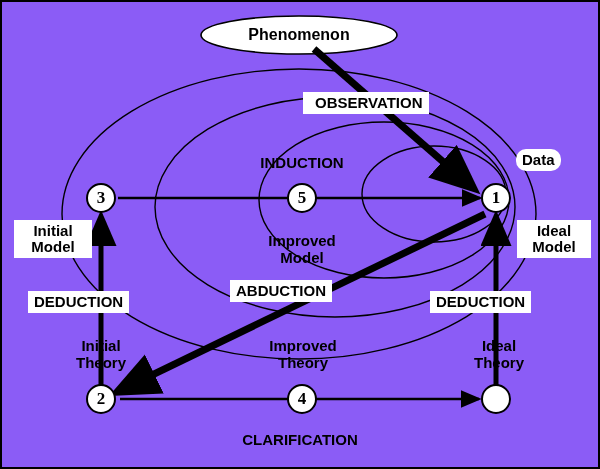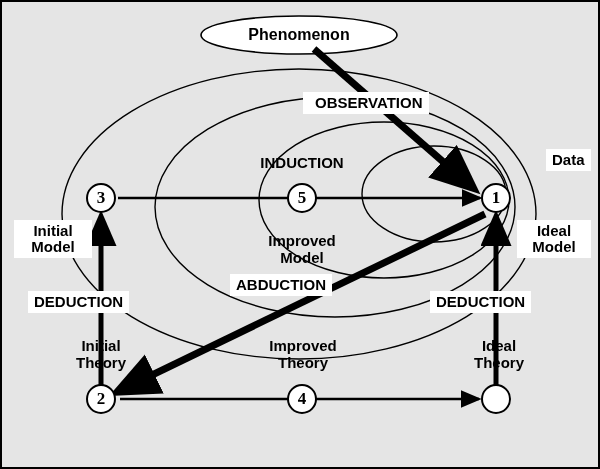--- a/index.html
+++ b/index.html
@@ -4,21 +4,21 @@
 <style>
   html, body {
     margin: 0;
     padding: 0;
     background: #ffffff;
   }
   #canvas {
     position: relative;
     width: 600px;
     height: 469px;
-    background: #e5e5e5;
+    background: #8b5cf6;
     border: 2px solid #000000;
     box-sizing: border-box;
     font-family: "Liberation Sans", sans-serif;
     overflow: hidden;
   }
   svg.layer {
     position: absolute;
     left: 0;
     top: 0;
     width: 596px;
@@ -127,32 +127,33 @@
       <span>2</span>
     </div>
   <div class="node" style="left:285px; top:382px;">
       <span>4</span>
     </div>
   <div class="node" style="left:479px; top:382px;">
       <span></span>
     </div>
 
   <div class="boxlabel" style="left:301px; top:90px;padding-left:12px;">OBSERVATION</div>
-  <div class="boxlabel" style="left:544px; top:147px;">Data</div>
+  <div class="boxlabel" style="left:514px; top:147px;border-radius:10px;">Data</div>
   <div class="boxlabel" style="left:12px; top:218px; width:66px;">Initial
 Model</div>
   <div class="boxlabel" style="left:515px; top:218px; width:62px;">Ideal
 Model</div>
   <div class="boxlabel" style="left:26px; top:289px;">DEDUCTION</div>
-  <div class="boxlabel" style="left:228px; top:272px;">ABDUCTION</div>
+  <div class="boxlabel" style="left:228px; top:278px;">ABDUCTION</div>
   <div class="boxlabel" style="left:428px; top:289px;">DEDUCTION</div>
 
   <div class="plainlabel" style="left:235px; top:144px; width:130px;">INDUCTION</div>
   <div class="plainlabel" style="left:248px; top:222px; width:104px;">Improved
 Model</div>
   <div class="plainlabel" style="left:44px; top:327px; width:110px;">Initial
 Theory</div>
   <div class="plainlabel" style="left:240px; top:327px; width:122px;">Improved
 Theory</div>
   <div class="plainlabel" style="left:440px; top:327px; width:114px;">Ideal
 Theory</div>
+  <div class="plainlabel" style="left:212px; top:421px; width:172px;">CLARIFICATION</div>
 
 </div>
 
 </body></html>

